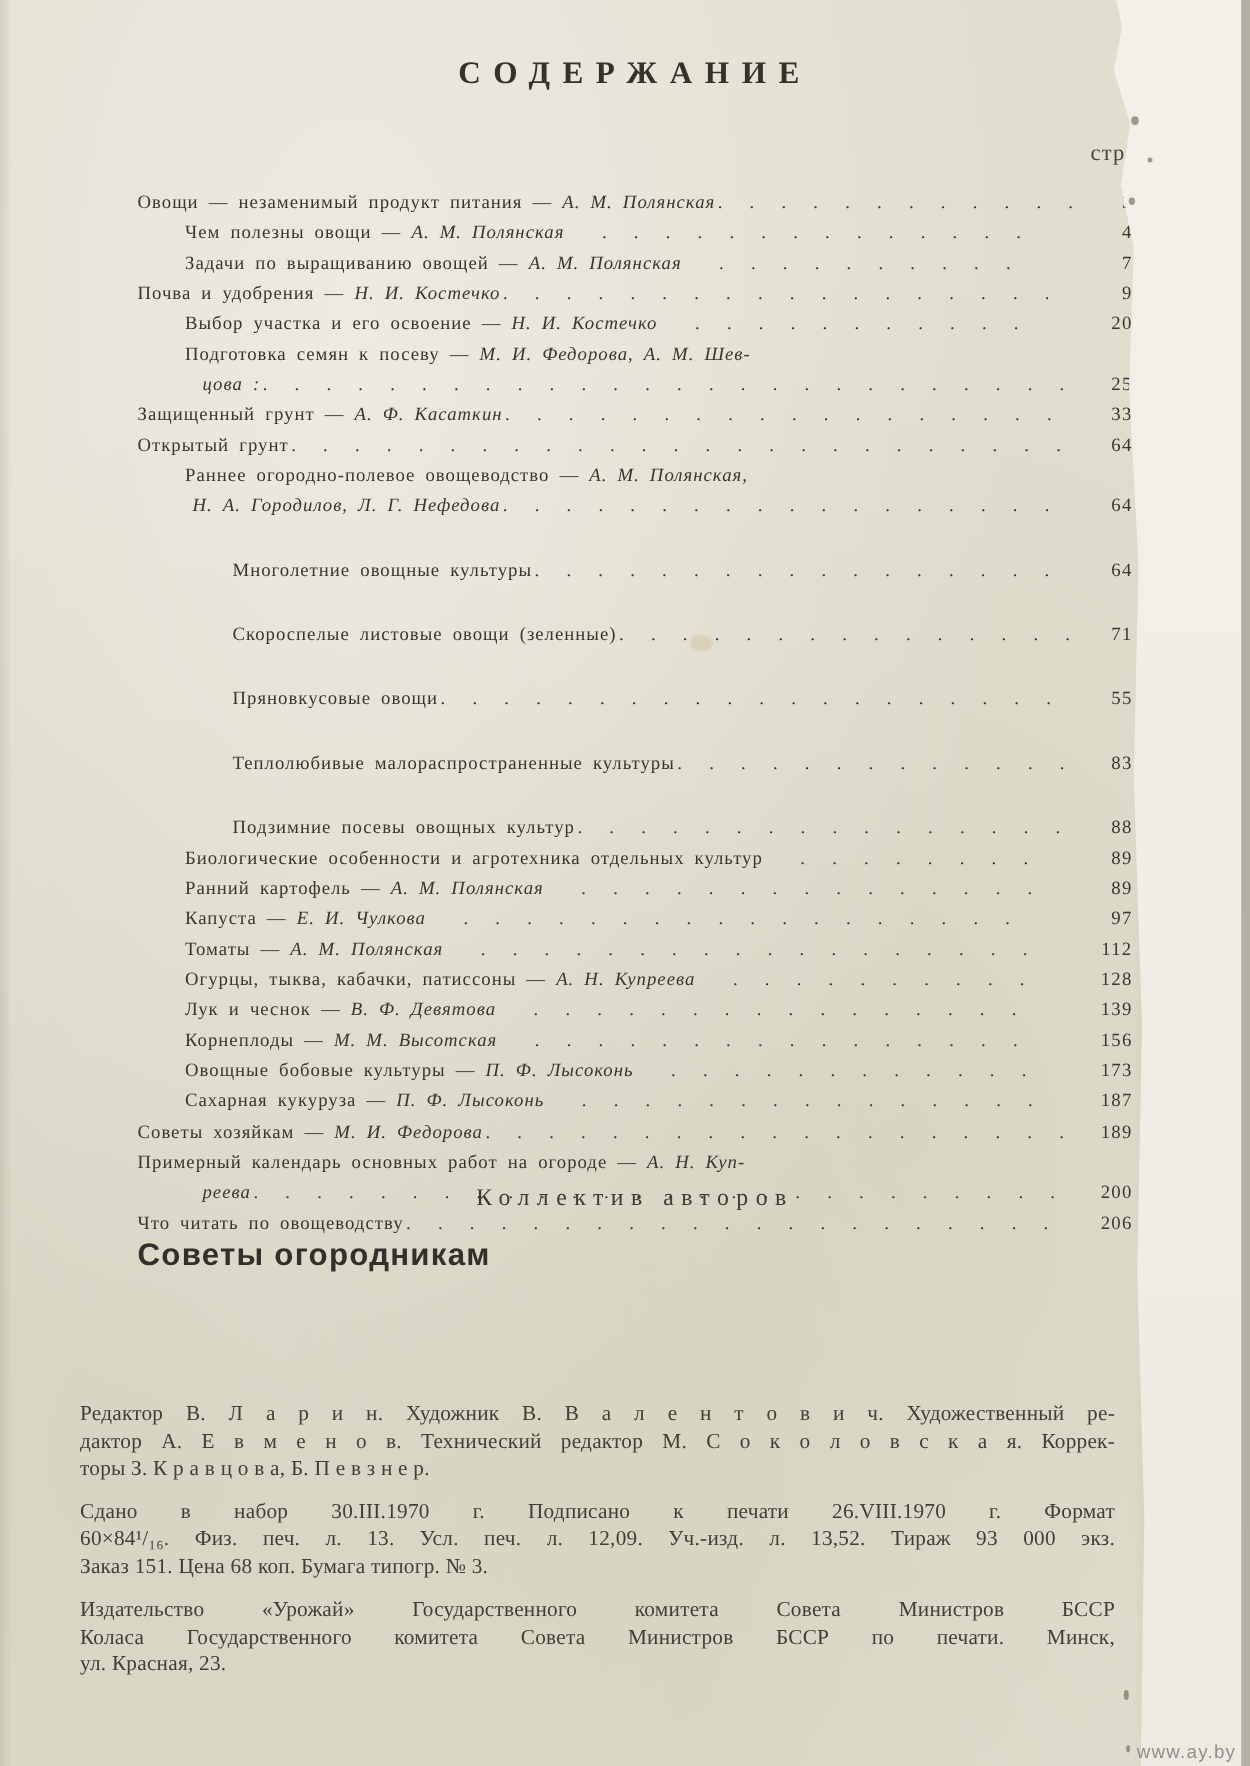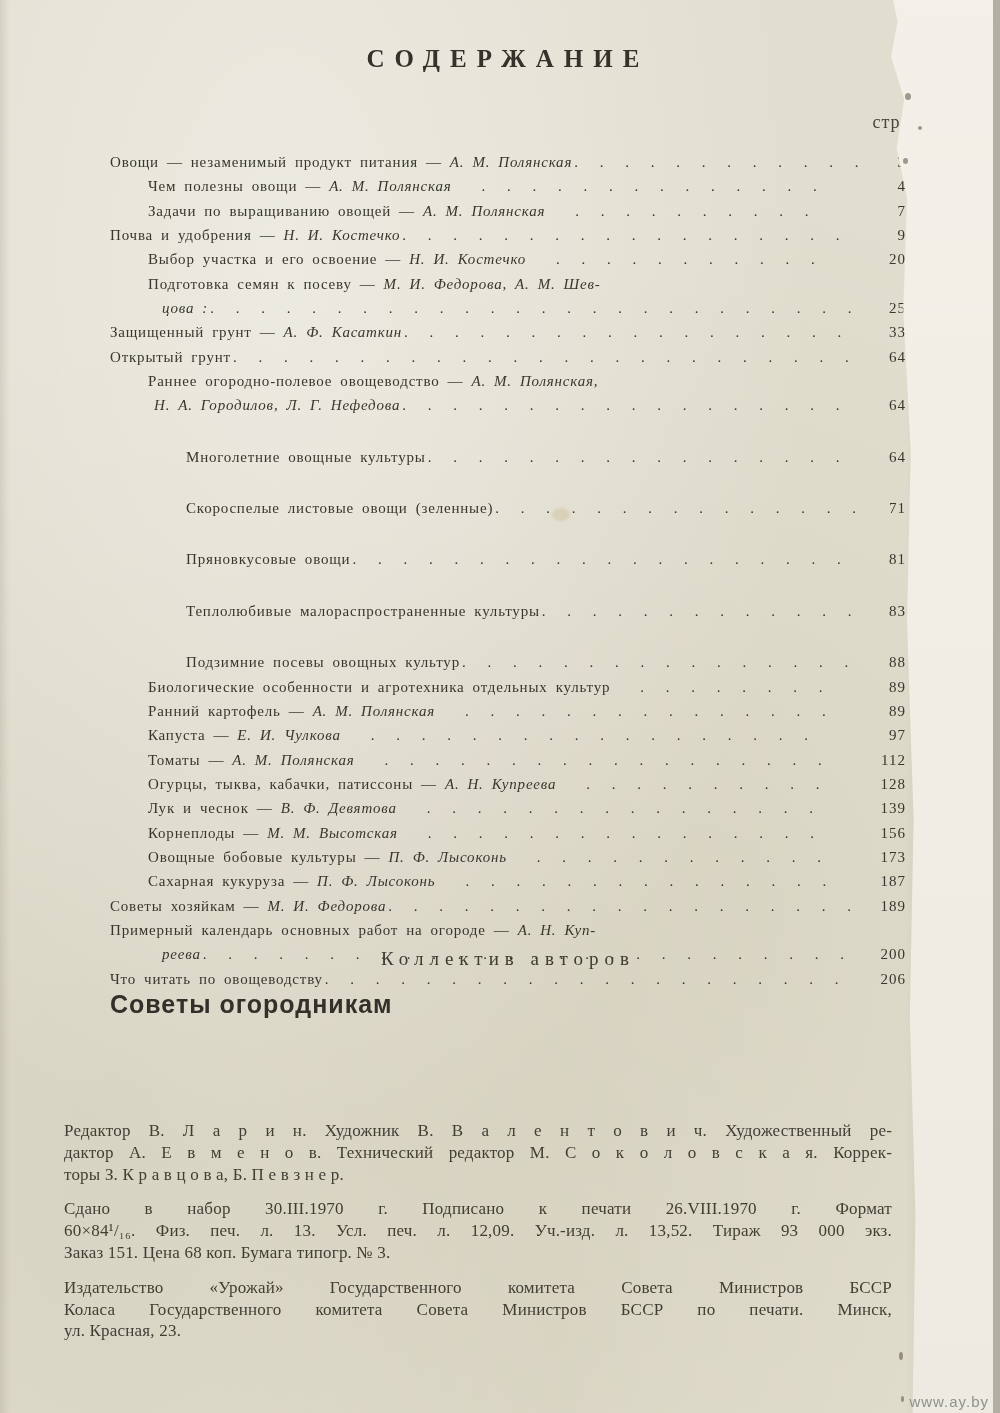--- a/index.html
+++ b/index.html
@@ -116,21 +116,21 @@
           <span class="pg">64</span>
         </div>
         <div class="toc-row i4">
           <span class="t">Скороспелые листовые овощи (зеленные)</span>
           <span class="leader"></span>
           <span class="pg">71</span>
         </div>
         <div class="toc-row i4">
           <span class="t">Пряновкусовые овощи</span>
           <span class="leader"></span>
-          <span class="pg">81</span>
+          <span class="pg">55</span>
         </div>
         <div class="toc-row i4">
           <span class="t">Теплолюбивые малораспространенные культуры</span>
           <span class="leader"></span>
           <span class="pg">83</span>
         </div>
         <div class="toc-row i4">
           <span class="t">Подзимние посевы овощных культур</span>
           <span class="leader"></span>
           <span class="pg">88</span>

